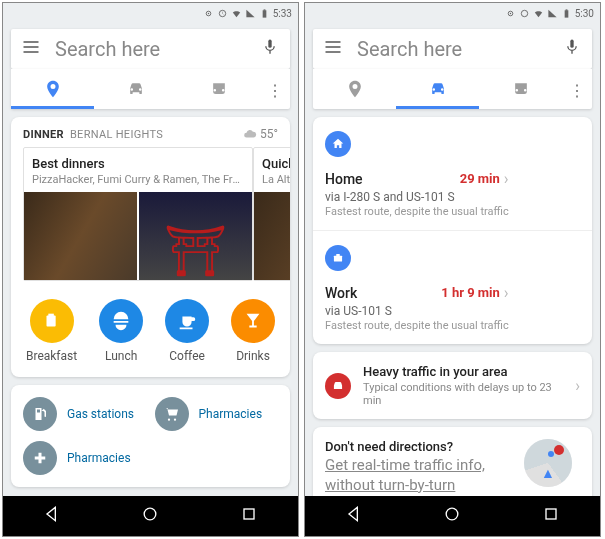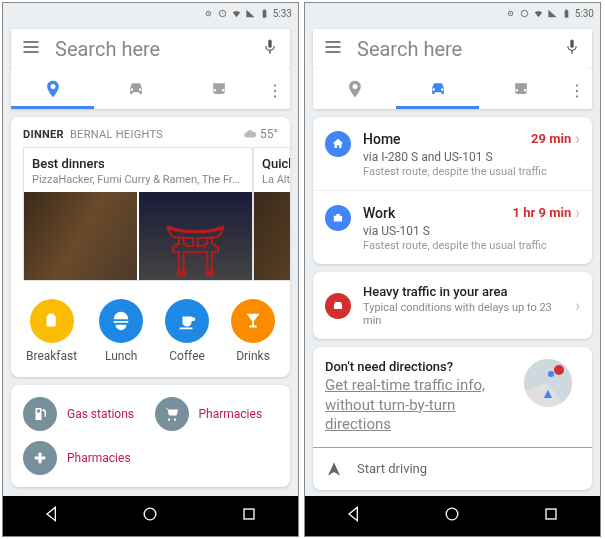--- a/index.html
+++ b/index.html
@@ -33,24 +33,24 @@
   .ccard .img.rest { background: linear-gradient(120deg,#3a2a1a,#6a4a2a,#4a3a2a); }
   .catrow { display: flex; justify-content: space-around; padding: 8px 4px 14px; }
   .catitem { display: flex; flex-direction: column; align-items: center; gap: 6px; }
   .catcircle { width: 44px; height: 44px; border-radius: 50%; display: flex; align-items: center; justify-content: center; color: #fff; }
   .catcircle svg { width: 22px; height: 22px; }
   .catitem .lbl { font-size: 12px; color: #555; }
   .services { display: grid; grid-template-columns: 1fr 1fr; gap: 10px 8px; padding: 12px; }
   .srv { display: flex; align-items: center; gap: 10px; }
   .srvc { width: 34px; height: 34px; border-radius: 50%; background: #78909c; display: flex; align-items: center; justify-content: center; color: #fff; }
   .srvc svg { width: 18px; height: 18px; }
-  .srv .lbl { font-size: 12px; color: #be185d; }
+  .srv .lbl { font-size: 12px; color: #0369a1; }
   .navbar { background: #000; height: 40px; display: flex; justify-content: space-around; align-items: center; }
   .navbar svg { width: 20px; height: 20px; stroke: #fff; fill: none; stroke-width: 1.6; }
-  .dest { display: flex; padding: 12px; align-items: flex-start; gap: 12px; border-bottom: 1px solid #eee; }
+  .dest { display: flex; padding: 12px; align-items: flex-start; gap: 12px; border-bottom: 1px solid #eee; flex-direction: column; }
   .dest:last-child { border-bottom: none; }
   .desticon { width: 26px; height: 26px; border-radius: 50%; background: #4285f4; flex-shrink: 0; display:flex; align-items:center; justify-content:center; color:#fff; margin-top:2px;}
   .desticon svg { width:14px; height:14px; }
   .destbody { flex: 1; }
   .destbody .row1 { display: flex; align-items: center; }
   .destbody .name { font-size: 14px; font-weight: 500; color: #222; flex: 1; }
   .destbody .time { font-size: 13px; font-weight: 700; color: #d32f2f; }
   .destbody .via { font-size: 12px; color: #666; margin-top: 2px; }
   .destbody .note { font-size: 11px; color: #999; margin-top: 1px; }
   .chev { color: #bbb; margin-left: 4px; }

